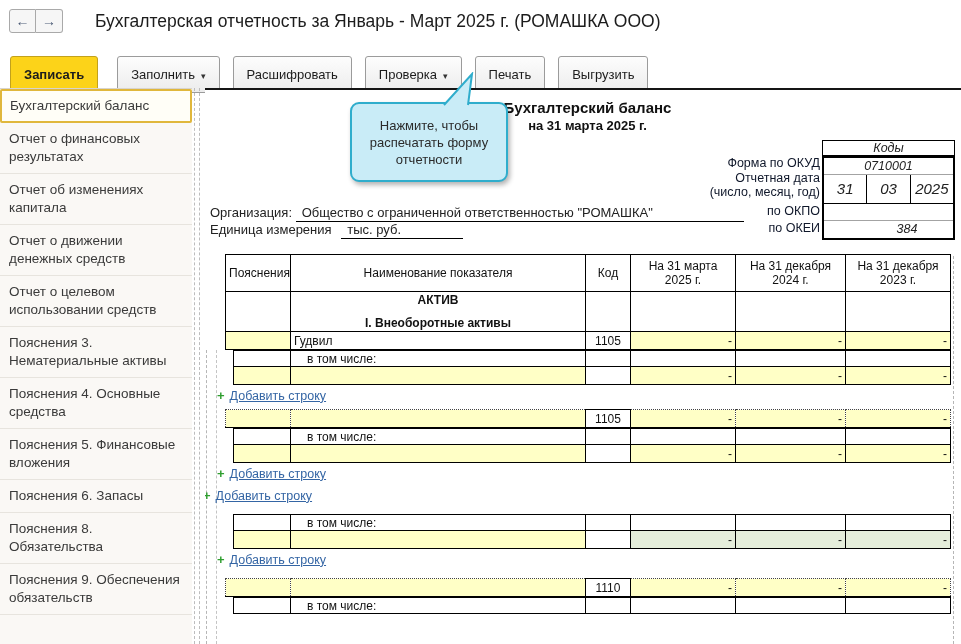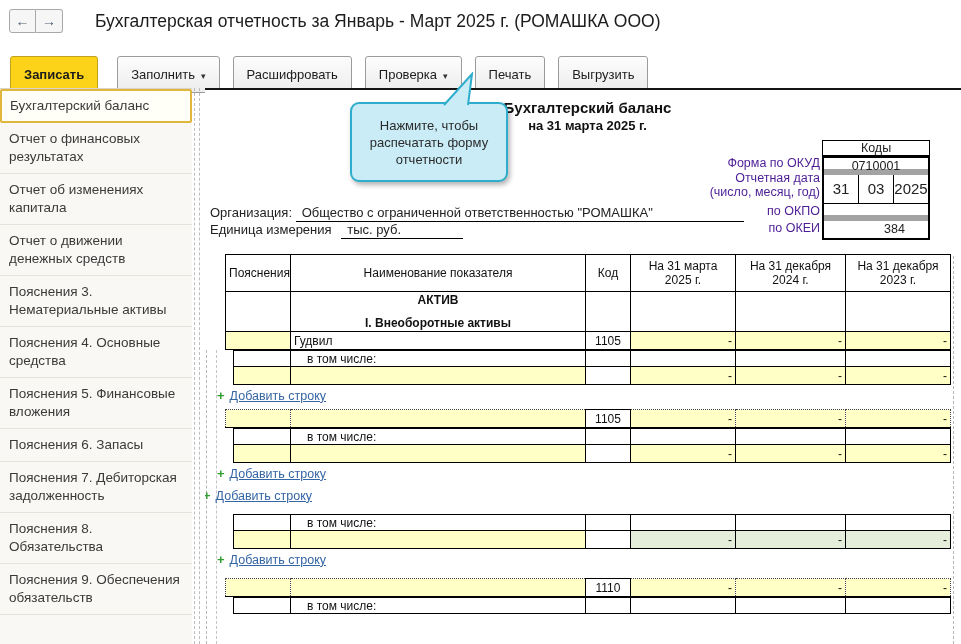--- a/index.html
+++ b/index.html
@@ -30,25 +30,25 @@
   
   .sidebar { position:absolute; left:0; top:88px; width:192px; bottom:0; background:#faf8f5; overflow:hidden; border-top:1px solid #d8d4ce;}
   .itm { padding:7px 9px; border-bottom:1px solid #e7e4de; color:#3a3a3a; font-size:13.5px; line-height:18px; cursor:pointer; background:#faf8f5; }
   .itm.sel { border:2px solid #e0b73c; border-radius:2px; background:#fffef7; padding:6px 8px; }
   .split { position:absolute; left:194px; top:88px; bottom:0; width:6px;
     border-left:1px dashed #bdbdbd; border-right:1px dashed #bdbdbd; }
   
   .main { position:absolute; left:205px; top:88px; right:0; bottom:0; background:#fff; border-top:2px solid #151515; overflow:hidden; }
   .ptitle { position:absolute; left:20px; top:9px; width:725px; text-align:center; font-weight:bold; font-size:15px; color:#111; }
   .psub   { position:absolute; left:20px; top:28px; width:725px; text-align:center; font-weight:bold; font-size:13px; color:#111; }
-  .codelbl { position:absolute; right:141px; text-align:right; font-size:12.5px; color:#4c1d95; white-space:nowrap; }
-  .codes { position:absolute; left:617px; top:50px; width:108px; font-size:12.5px; }
+  .codelbl { position:absolute; right:141px; text-align:right; font-size:12.5px; color:#0f172a; white-space:nowrap; }
+  .codes { position:absolute; left:617px; top:50px; width:133px; font-size:12.5px;font-style:italic; }
   .codes .khdr { border:1px solid #000; height:16px; line-height:14px; text-align:center; }
   .codes .kbox { border:2px solid #000; }
-  .codes .krow { height:17px; line-height:16px; text-align:center; border-bottom:6px solid #a3a3a3; }
+  .codes .krow { height:17px; line-height:16px; text-align:center; border-bottom:1px solid #a3a3a3; }
   .codes .kdate { display:flex; height:29px; border-bottom:1px solid #000; }
   .codes .kdate div { flex:1; line-height:28px; text-align:center; border-right:1px solid #000; font-size:15px; }
   .codes .kdate div:last-child { border-right:none; }
   .codes .krow:last-child { border-bottom:none;margin-left:37px; }
   .orgline { position:absolute; left:5px; top:115px; font-size:13px; white-space:nowrap; }
   .unitline { position:absolute; left:5px; top:132px; font-size:13px; white-space:nowrap; }
   .uval { display:inline-block; border-bottom:1px solid #000; padding:0 4px 1px 6px; }
   .orgline .uval { width:448px; }
   .unitline .uval { width:122px; margin-left:6px; }
   
@@ -122,25 +122,25 @@
   </button>
   <button class="tbtn">Печать</button>
   <button class="tbtn">Выгрузить</button>
 </div>
 
 <div class="sidebar">
   <div class="itm sel">Бухгалтерский баланс</div>
   <div class="itm">Отчет о финансовых результатах</div>
   <div class="itm">Отчет об изменениях капитала</div>
   <div class="itm">Отчет о движении денежных средств</div>
+  <div class="itm">Отчет о целевом использовании средств</div>
   <div class="itm">Пояснения 3. Нематериальные активы</div>
   <div class="itm">Пояснения 4. Основные средства</div>
   <div class="itm">Пояснения 5. Финансовые вложения</div>
   <div class="itm">Пояснения 6. Запасы</div>
-  <div class="itm">Пояснения 7. Дебиторская задолженность</div>
   <div class="itm">Пояснения 8. Обязательства</div>
   <div class="itm">Пояснения 9. Обеспечения обязательств</div>
 
 </div>
 <div class="split"></div>
 
 <div class="main">
   <div class="gl1"></div>
   <div class="gl2"></div>
   <div class="glr"></div>

